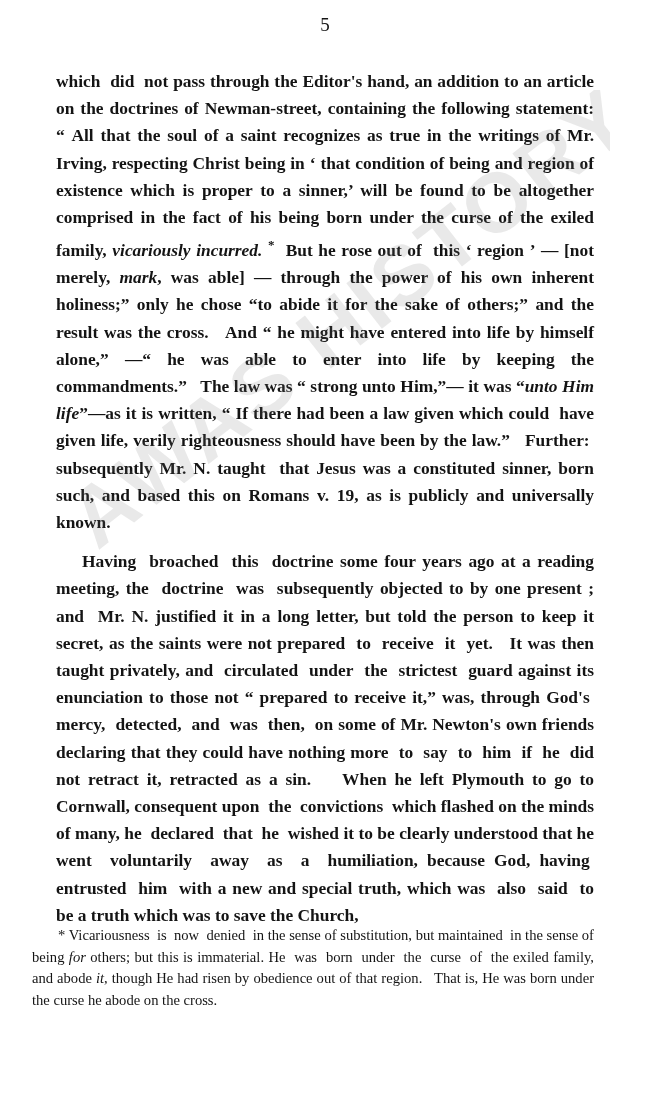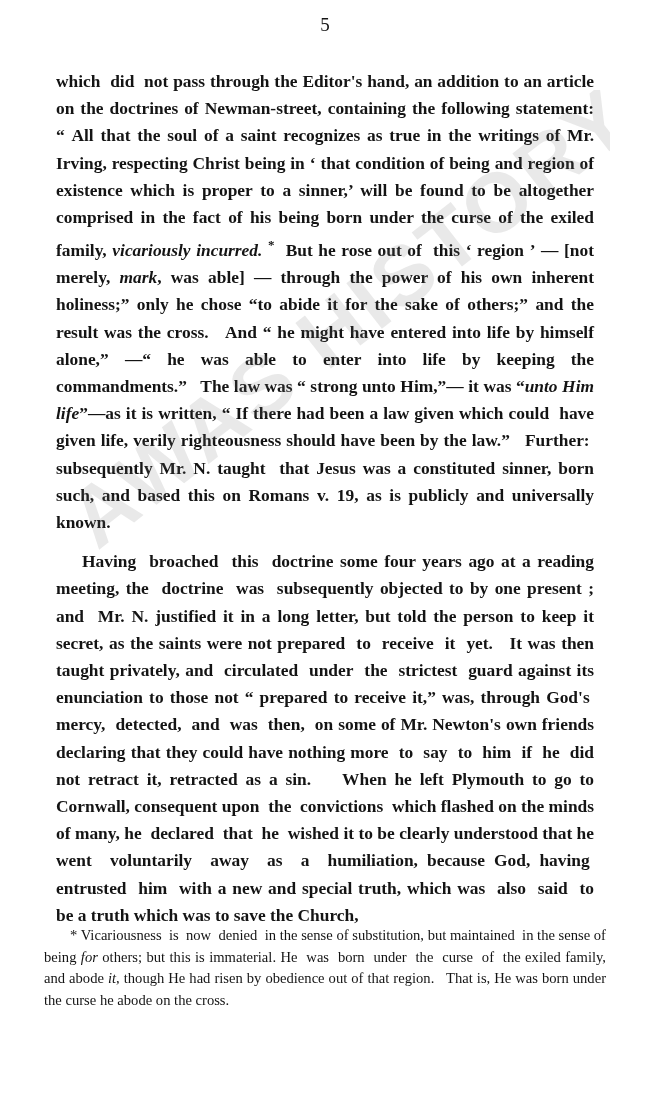--- a/index.html
+++ b/index.html
@@ -68,21 +68,21 @@
   .body-text p {
     margin: 12px;
     font-weight: bold;
   }
   .body-text p.indent {
     text-indent: 26px;
   }
   .footnote {
     position: absolute;
     top: 925px;
-    left: 44px;
+    left: 32px;
     width: 562px;
     font-size: 14.6px;
     line-height: 21.5px;
     text-align: justify;
     z-index: 2;
   }
   .footnote p { margin: 0; text-indent: 26px; }
   .rule {
     position: absolute;
     top: 918px;

